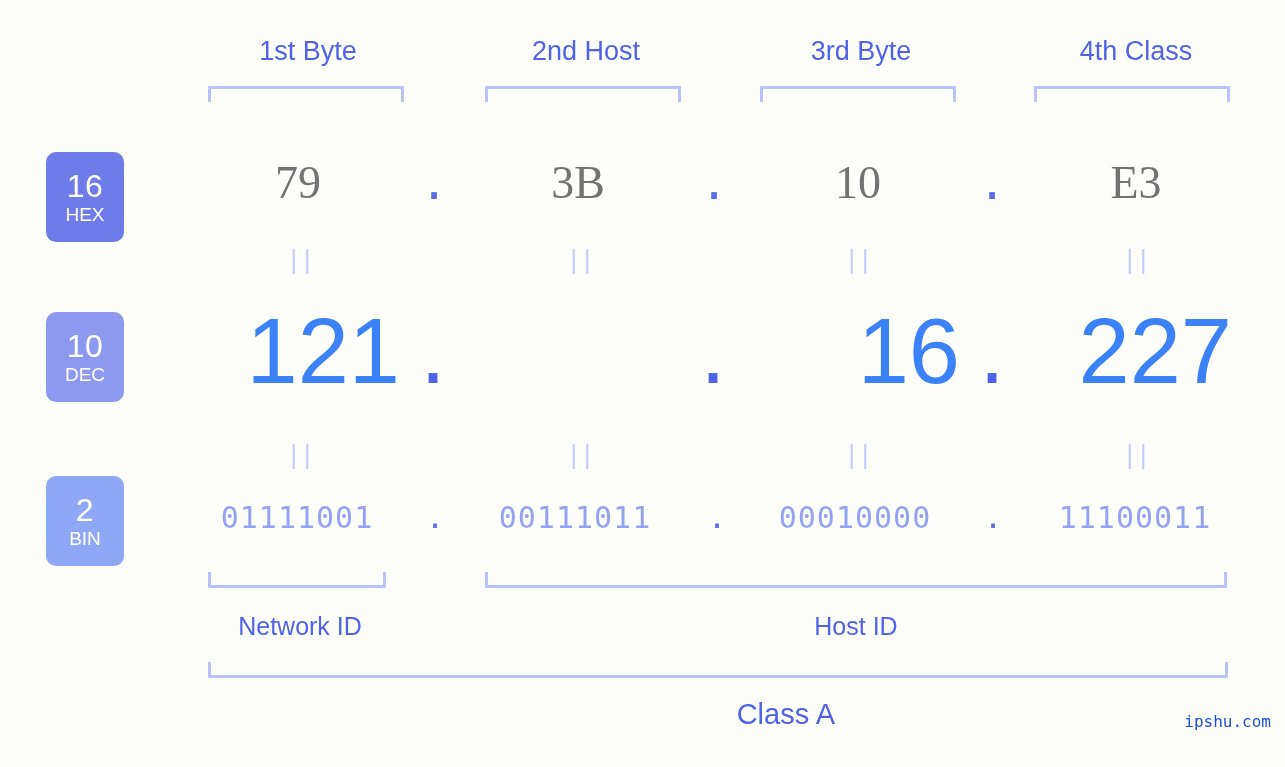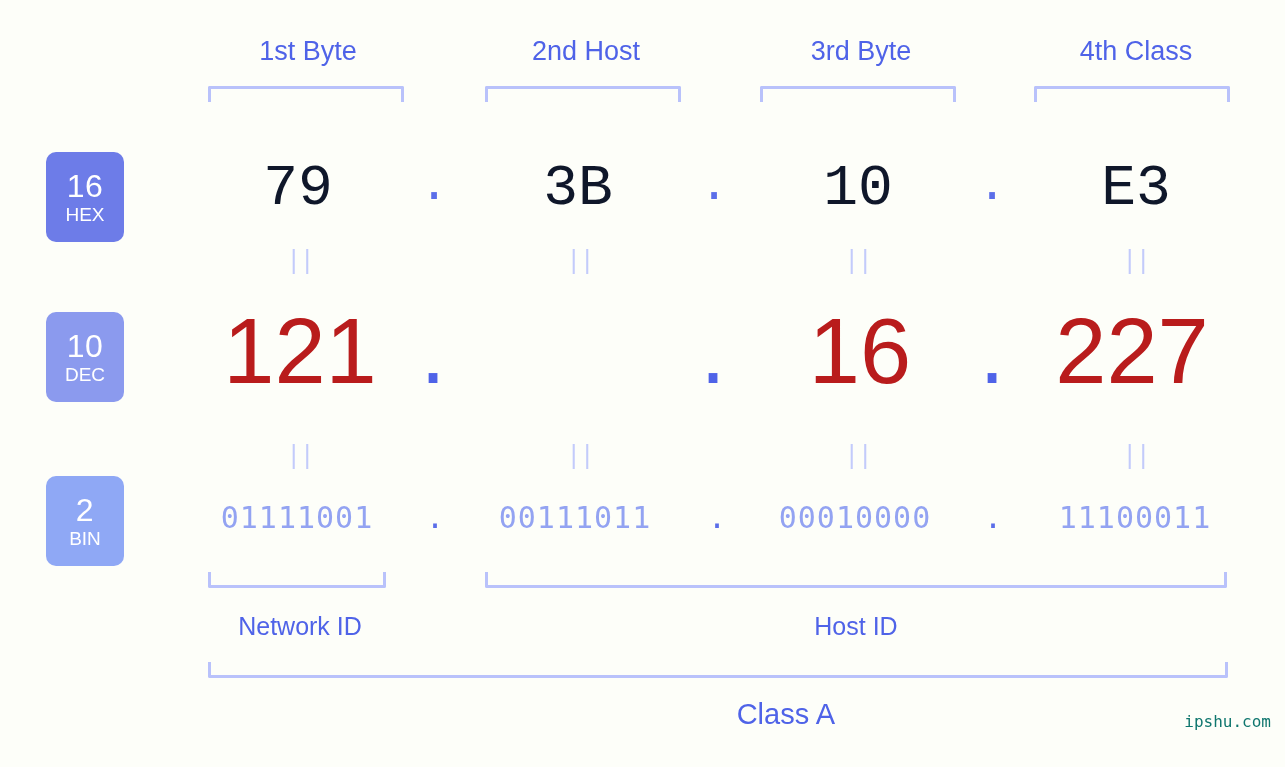--- a/index.html
+++ b/index.html
@@ -49,31 +49,32 @@
   .badge .num{font-size:32px;letter-spacing:.5px;}
   .badge .base{font-size:19px;margin-top:3px;}
 
   
   .val{
     text-align:center;
     white-space:nowrap;
     line-height:1;
   }
   .hex-val{
-    color:#0f172a;
-    font-size:58px;
+    color:#737373;
+    font-size:46px;
     top:160px;
-    font-family:Liberation Mono, monospace;
+    font-family:Liberation Serif, serif;
   }
   .dec-val{
-    color:#b91c1c;
+    color:#3b82f6;
     font-size:92px;
     top:305px;
     font-family:"Liberation Sans", sans-serif;
     font-weight:400;
+    text-align:right;
   }
   .bin-val{
     color:#93a3f2;
     font-size:30px;
     top:503px;
     font-family:"DejaVu Sans Mono", monospace;
     letter-spacing:1px;
   }
 
   
@@ -117,21 +118,21 @@
   .class-label{
     color:#4f63e8;
     font-size:29px;
     text-align:center;
     white-space:nowrap;
     font-family:"Liberation Sans Narrow","Liberation Sans", sans-serif;
   }
 
   
   .watermark{
-    color:#0f766e;
+    color:#1d4ed8;
     font-size:16px;
     font-family:"DejaVu Sans Mono", monospace;
     right:14px;
     top:712px;
     white-space:nowrap;
   }
 </style>
 </head>
 <body>
 

